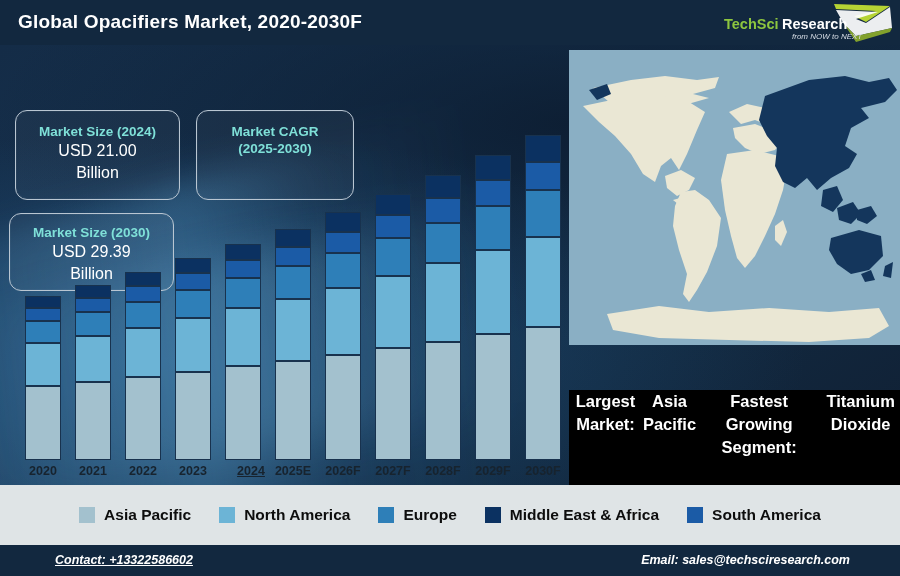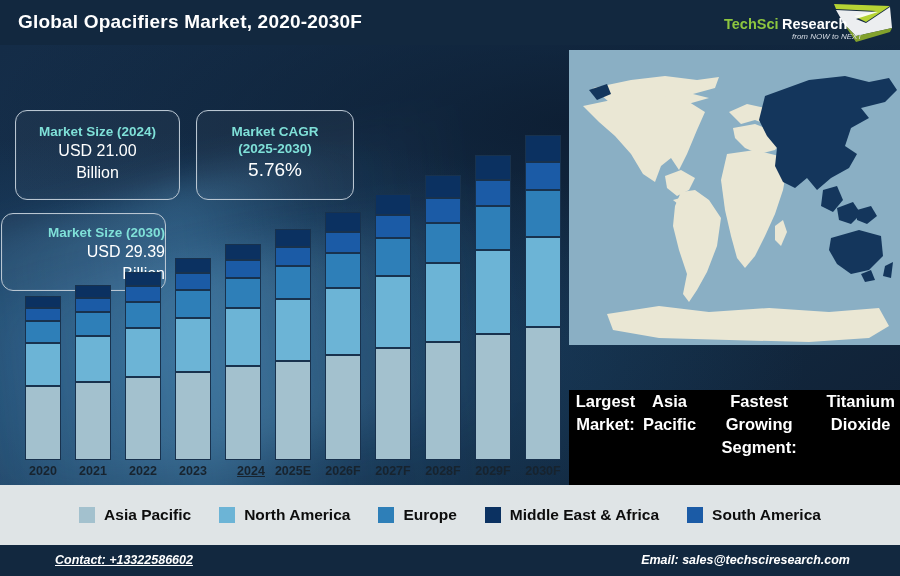--- a/index.html
+++ b/index.html
@@ -55,21 +55,21 @@
   }
   .card-label{
     display:block;color:#7fe0d8;font-weight:bold;font-size:13.5px;line-height:17px;
   }
   .card-value{
     display:block;color:#ffffff;font-size:16px;line-height:22px;font-weight:500;
   }
   .card-value.big{font-size:19px;line-height:26px;}
   #card-2024{left:15px;top:65px;width:165px;height:90px;padding-top:12px;box-sizing:border-box;}
   #card-cagr{left:196px;top:65px;width:158px;height:90px;padding-top:12px;box-sizing:border-box;}
-  #card-2030{left:1px;top:168px;width:165px;height:78px;padding-top:10px;box-sizing:border-box;text-align:right;}
+  #card-2030{left:9px;top:168px;width:165px;height:78px;padding-top:10px;box-sizing:border-box;}
 
   
   .chart{position:absolute;left:0;top:0;width:565px;height:415px;}
   .bar{position:absolute;width:36px;bottom:0;}
   .seg{width:100%;box-sizing:border-box;border:.8px solid #18324e;}
   .axis{
     position:absolute;left:0;top:415px;width:565px;height:25px;
   }
   .xtick{
     position:absolute;width:50px;text-align:center;
@@ -135,21 +135,20 @@
 
     <div class="card" id="card-2024">
       <span class="card-label">Market Size (2024)</span>
       <span class="card-value">USD 21.00</span>
       <span class="card-value">Billion</span>
     </div>
 
     <div class="card" id="card-cagr">
       <span class="card-label">Market CAGR</span>
       <span class="card-label">(2025-2030)</span>
-      <span class="card-value big">5.76%</span>
     </div>
 
     <div class="card" id="card-2030">
       <span class="card-label">Market Size (2030)</span>
       <span class="card-value">USD 29.39</span>
       <span class="card-value">Billion</span>
     </div>
 
     <div class="chart" id="chart">
         <div class="bar" style="left: 25px;">

